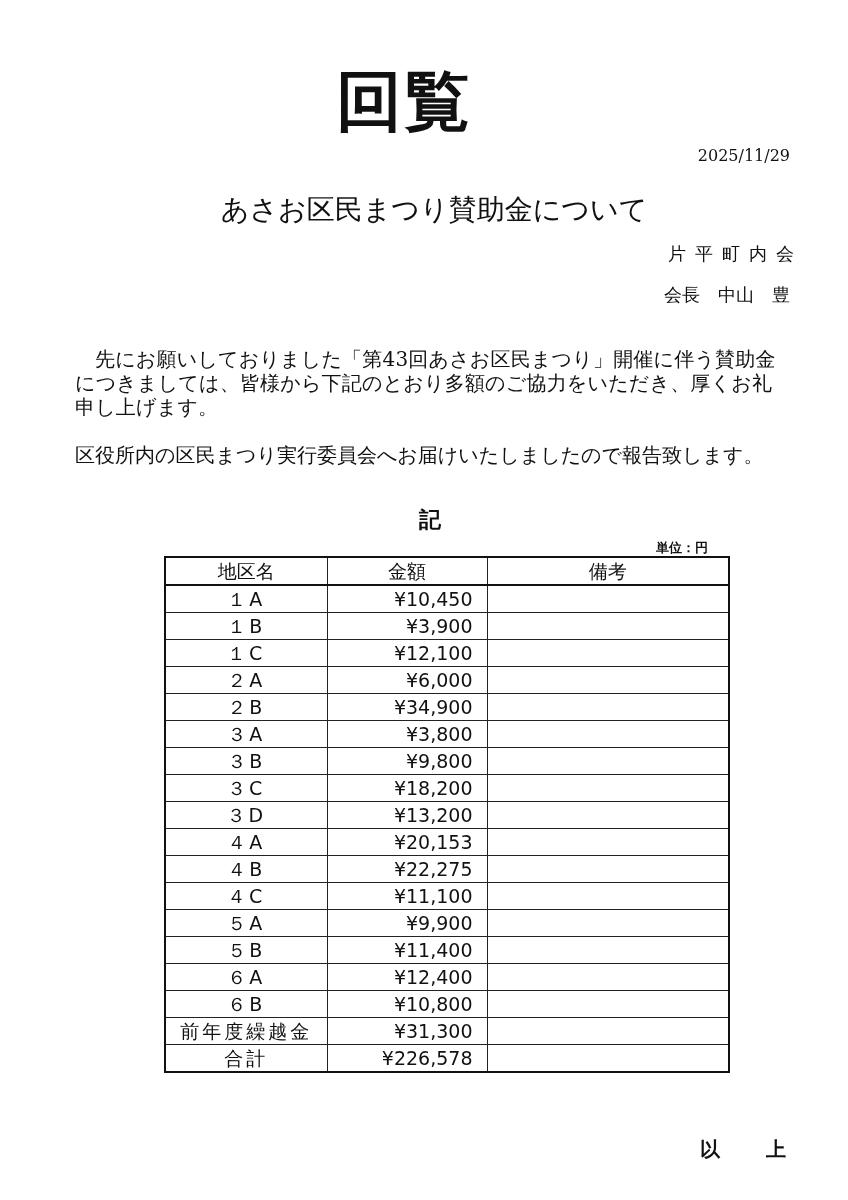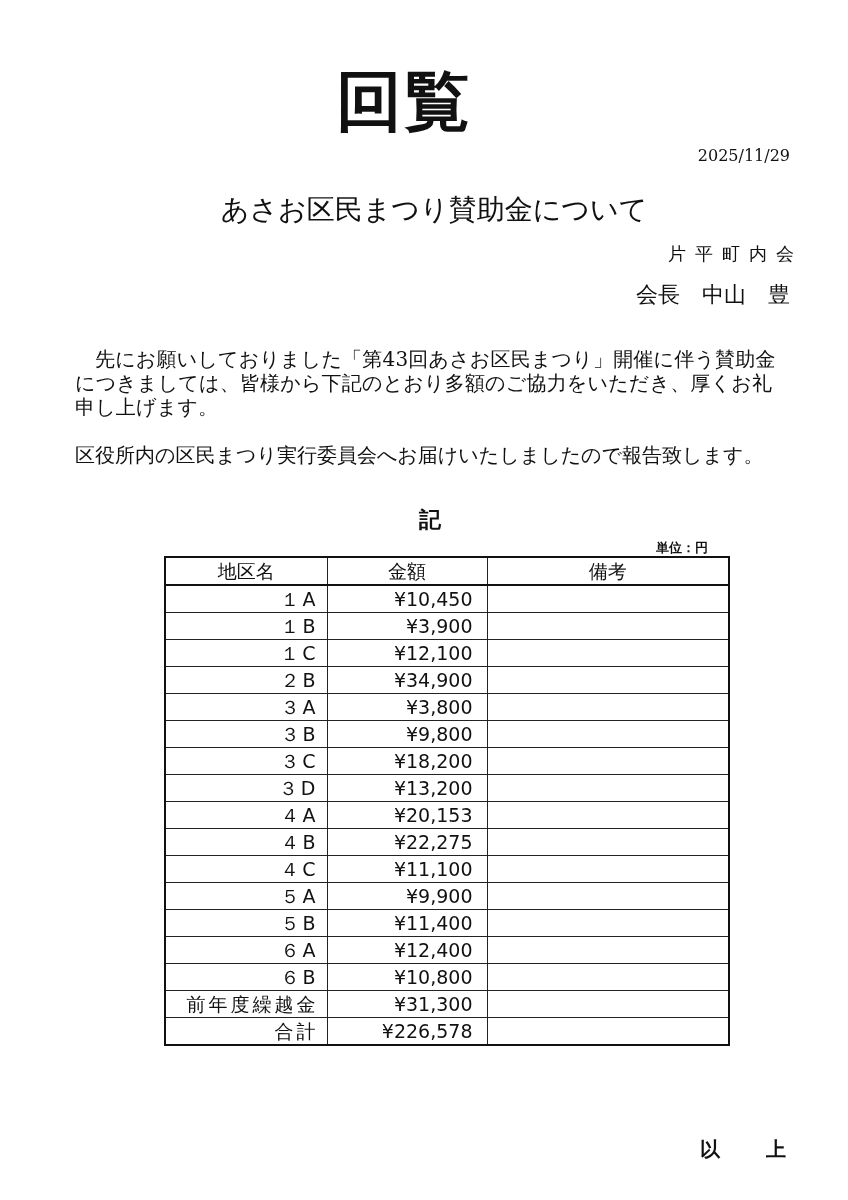--- a/index.html
+++ b/index.html
@@ -39,21 +39,21 @@
     }
     #sender-org {
       right: 54px; top: 242px;
       font-size: 18px;
       letter-spacing: 9px;
       line-height: 24px;
       margin-right: -9px;
     }
     #sender-name {
       right: 58px; top: 283px;
-      font-size: 22px;
+      font-size: 18px;
       line-height: 24px;
       white-space: pre;
       text-align: center;
     }
     #body-para-1 {
       left: 75px; top: 347px; width: 712px;
       font-size: 20px;
       line-height: 24px;
       text-indent: 20px;
       letter-spacing: 0.2px;
@@ -93,21 +93,21 @@
       border: 1.5px solid #222;
       height: 26px;
       padding: 0 8px;
       line-height: 26px;
       font-weight: normal;
     }
     #donation-table th { border-bottom: 2px solid #111; }
     #donation-table col.c1 { width: 162px; }
     #donation-table col.c2 { width: 160px; }
     #donation-table col.c3 { width: 242px; }
-    .cell-district { text-align: right; letter-spacing: 3px; }
+    .cell-district { text-align: center; letter-spacing: 3px; }
     .cell-amount { text-align: right; padding-right: 14px !important; }
     .cell-note { }
     tr.total-row td { border-top: 2.5px solid #111; }
     .hdr { text-align: center; }
     #closing-mark {
       right: 62px; top: 1136px;
       font-size: 20px;
       letter-spacing: 46px;
       margin-right: -46px;
       line-height: 26px;
@@ -152,20 +152,25 @@
         <td class="cell-district">１B</td>
         <td class="cell-amount">¥3,900</td>
         <td class="cell-note"></td>
       </tr>
       <tr>
         <td class="cell-district">１C</td>
         <td class="cell-amount">¥12,100</td>
         <td class="cell-note"></td>
       </tr>
       <tr>
+        <td class="cell-district">２A</td>
+        <td class="cell-amount">¥6,000</td>
+        <td class="cell-note"></td>
+      </tr>
+      <tr>
         <td class="cell-district">２B</td>
         <td class="cell-amount">¥34,900</td>
         <td class="cell-note"></td>
       </tr>
       <tr>
         <td class="cell-district">３A</td>
         <td class="cell-amount">¥3,800</td>
         <td class="cell-note"></td>
       </tr>
       <tr>

